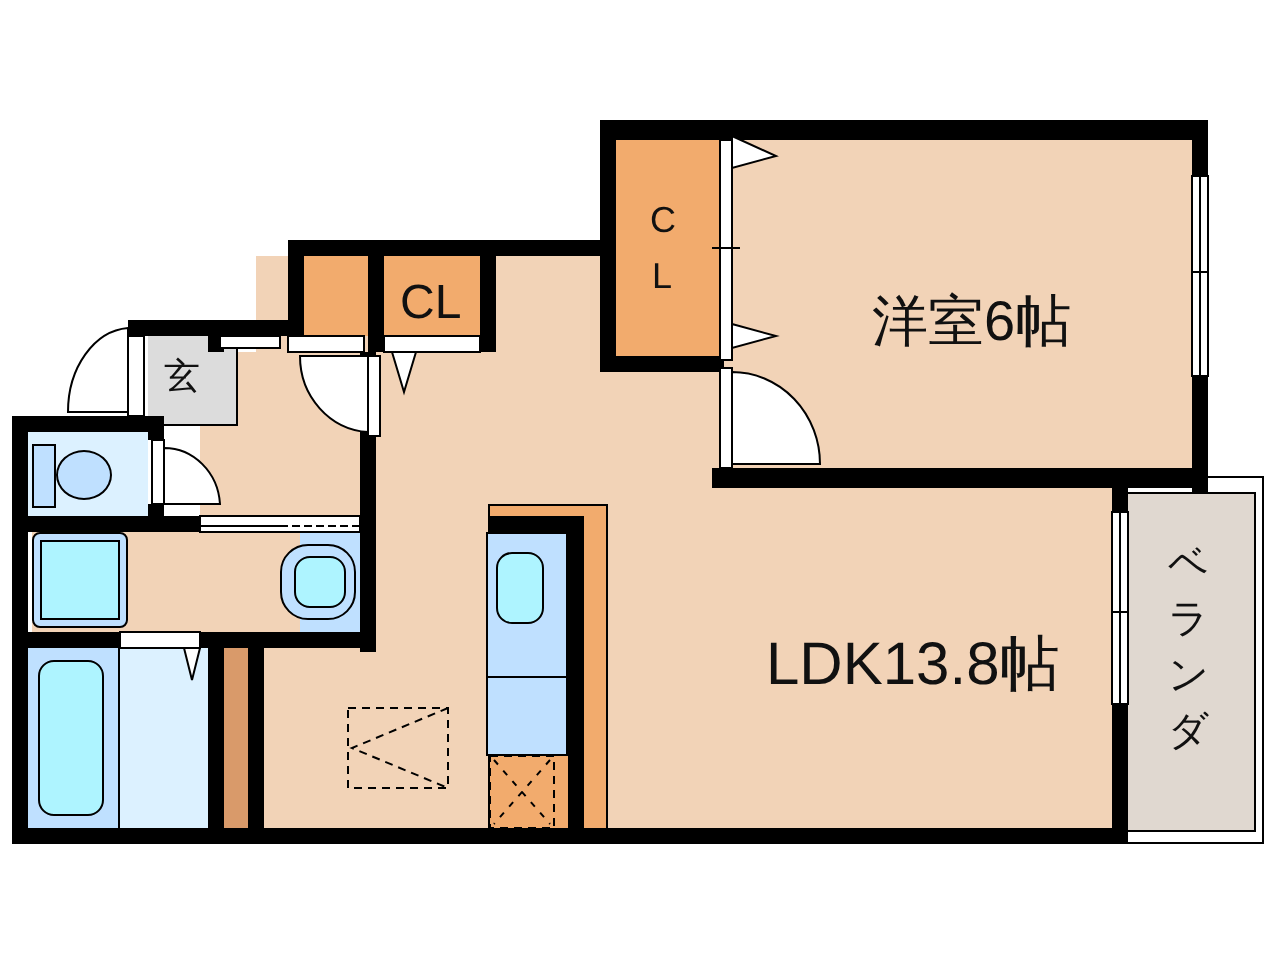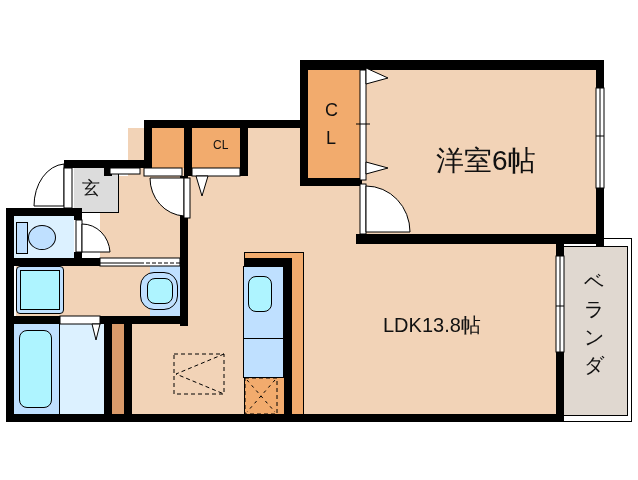--- a/index.html
+++ b/index.html
@@ -139,22 +139,22 @@
     <line x1="556" y1="306" x2="564" y2="306" stroke="#000" stroke-width="1"></line>
 
     <rect x="174" y="354" width="50" height="40" fill="none" stroke="#000" stroke-width="1" stroke-dasharray="4,3"></rect>
     <path d="M224 354 L176 374 L224 394" fill="none" stroke="#000" stroke-width="1" stroke-dasharray="4,3"></path>
 
     <rect x="245" y="378" width="32" height="36" fill="none" stroke="#000" stroke-width="1" stroke-dasharray="4,3"></rect>
     <path d="M247 380 L275 412 M275 380 L247 412" fill="none" stroke="#000" stroke-width="1" stroke-dasharray="3,4"></path>
   </svg>
 
   <div class="lbl" style="left:436px;top:142px;font-size:28px;">洋室6帖</div>
-  <div class="lbl" style="left:383px;top:312px;font-size:20px;">LDK13.8帖</div>
+  <div class="lbl" style="left:383px;top:312px;font-size:30px;">LDK13.8帖</div>
   <div class="lbl" style="left:325px;top:100px;font-size:18px;">C</div>
   <div class="lbl" style="left:326px;top:128px;font-size:18px;">L</div>
-  <div class="lbl" style="left:200px;top:138px;font-size:12px;margin-left:13px;">CL</div>
+  <div class="lbl" style="left:200px;top:138px;font-size:24px;">CL</div>
   <div class="lbl" style="left:82px;top:176px;font-size:18px;">玄</div>
   <div class="lbl" style="left:584px;top:268px;font-size:20px;">ベ</div>
   <div class="lbl" style="left:584px;top:296px;font-size:20px;">ラ</div>
   <div class="lbl" style="left:584px;top:324px;font-size:20px;">ン</div>
   <div class="lbl" style="left:584px;top:352px;font-size:20px;">ダ</div>
 </div>
 
 </body></html>

